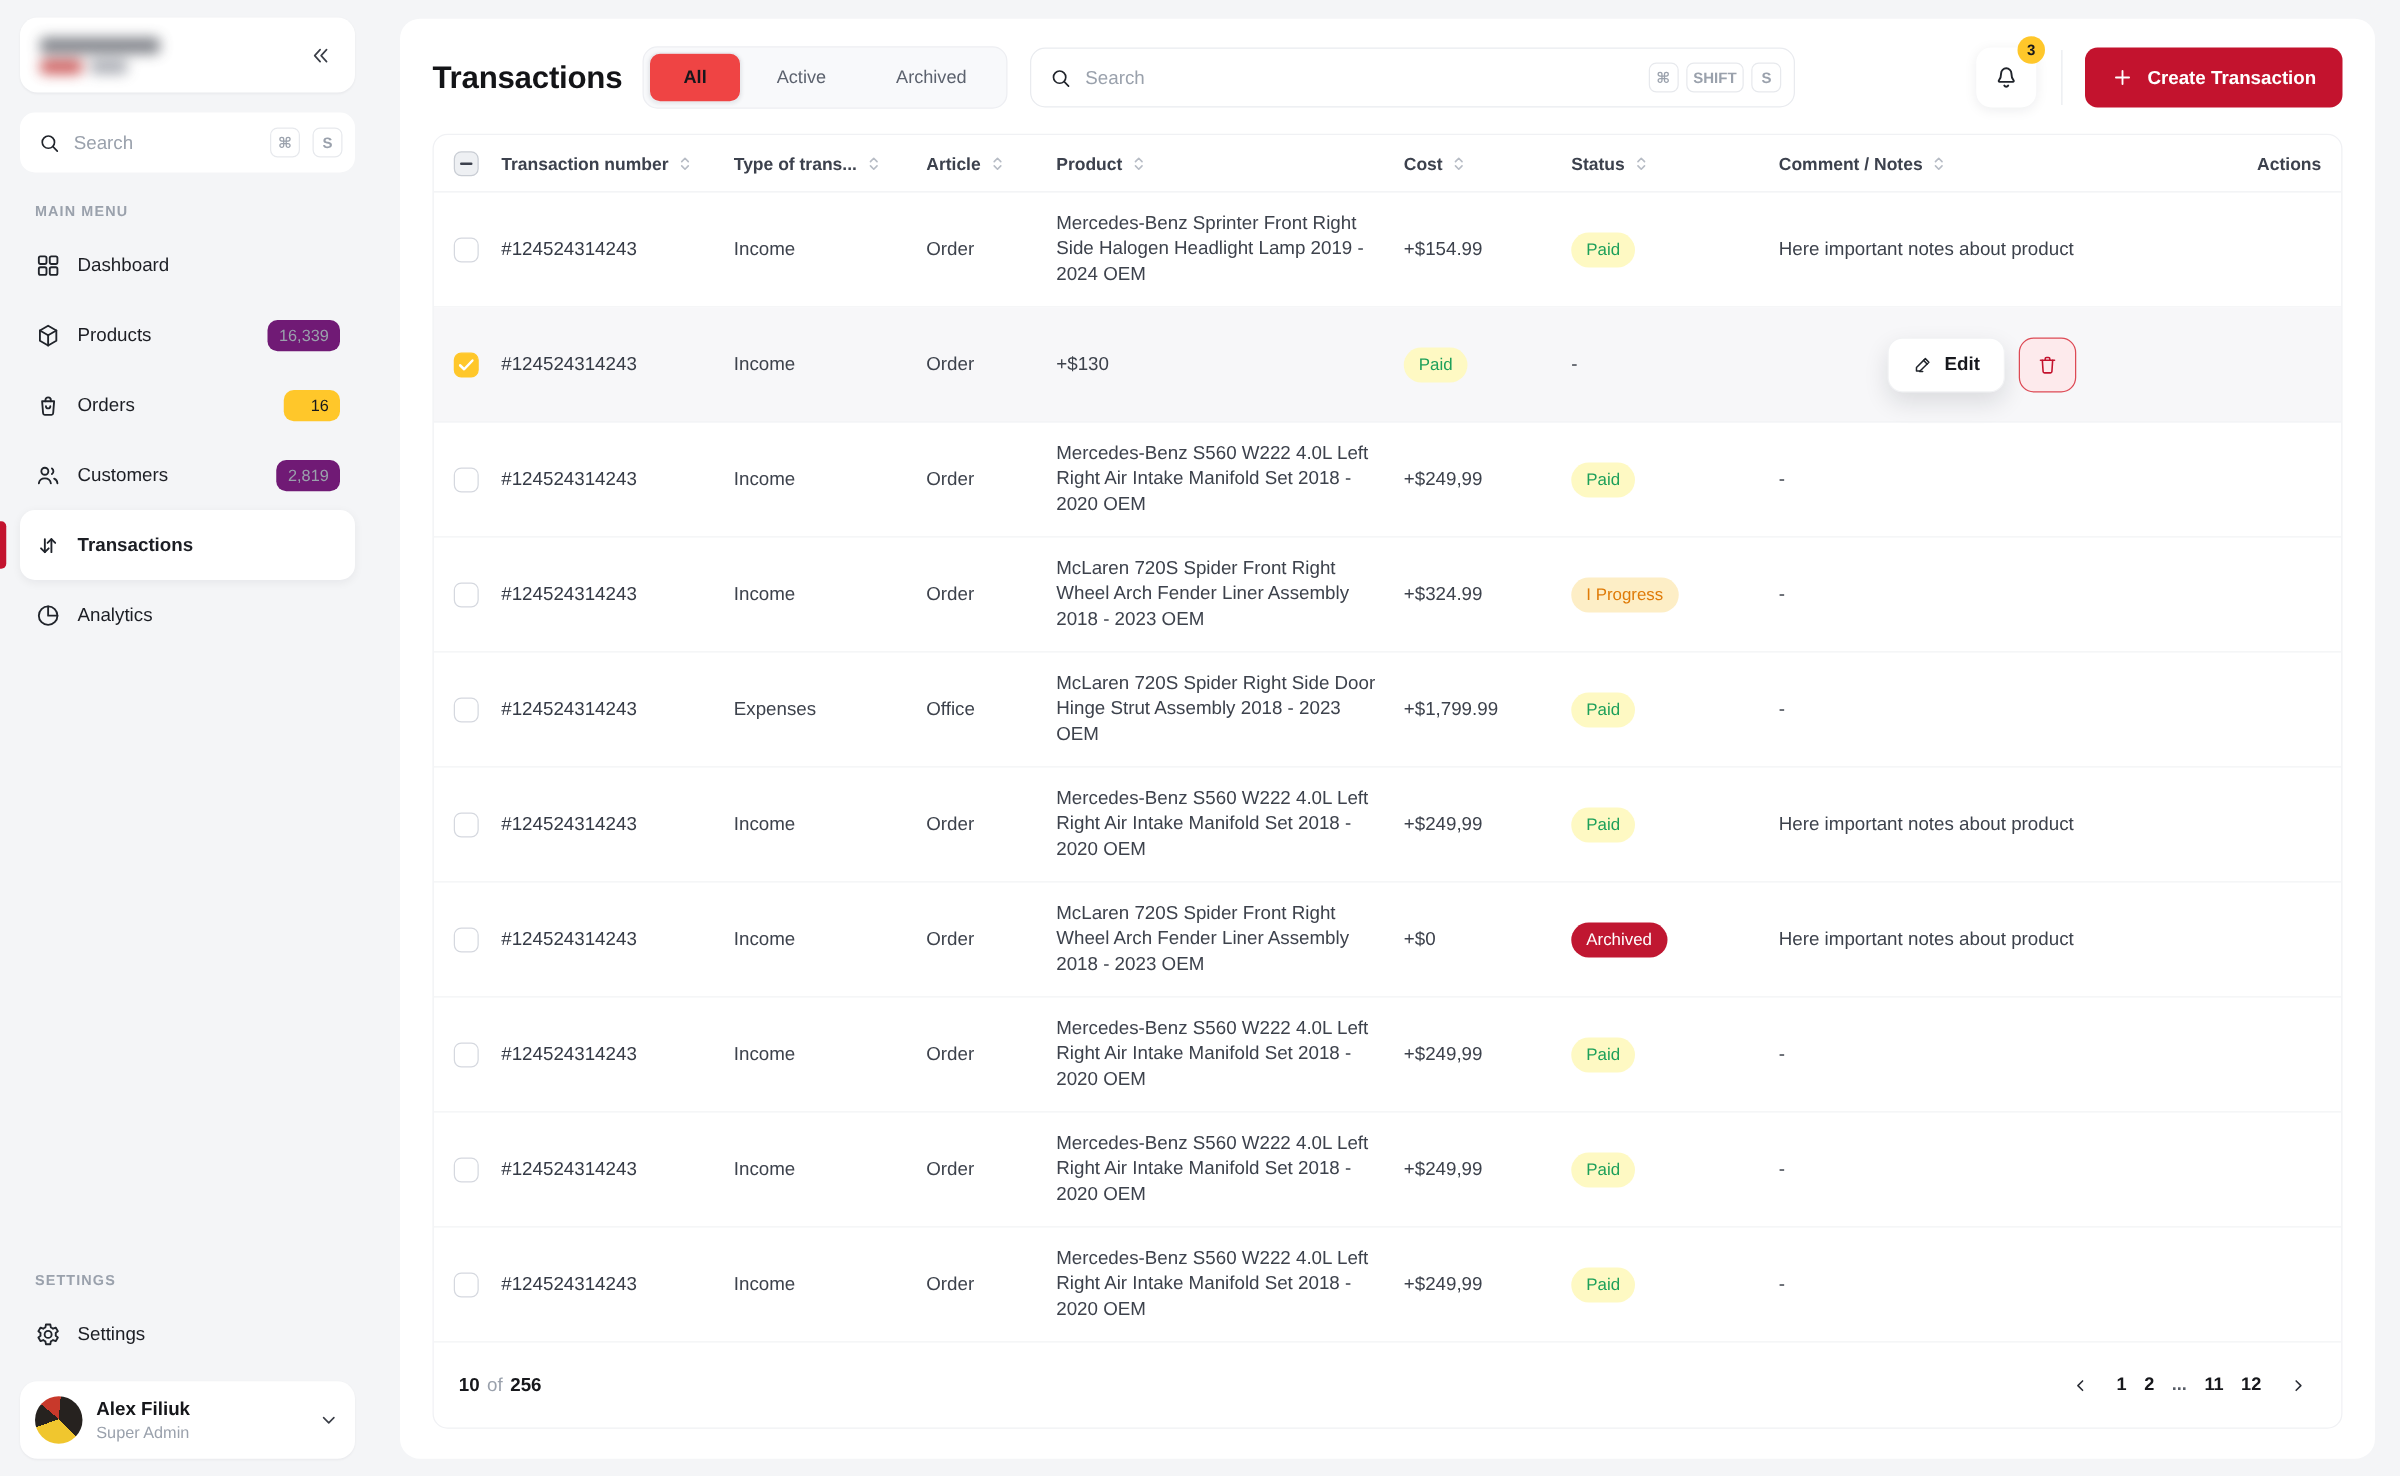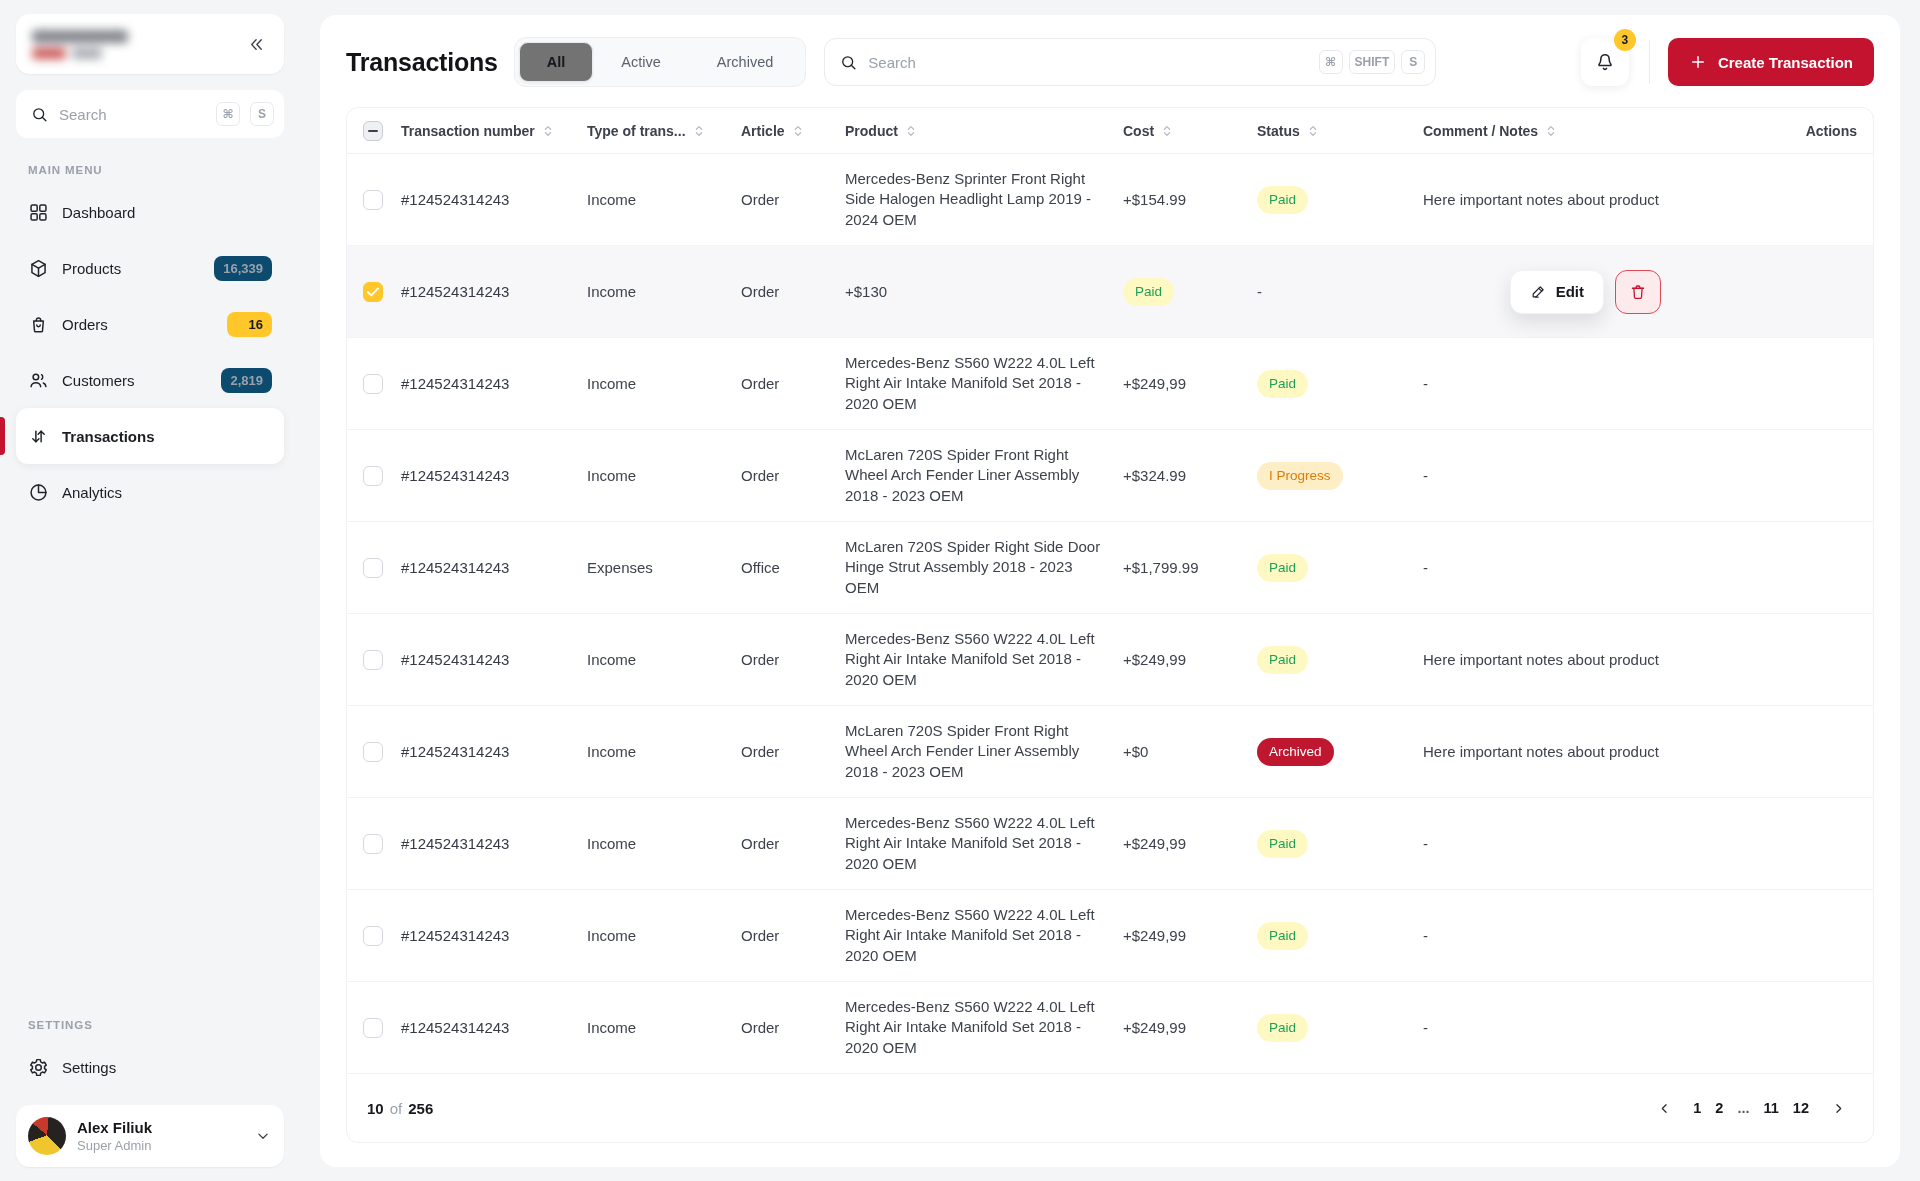--- a/index.html
+++ b/index.html
@@ -24,40 +24,40 @@
 
   .side-search { margin-top:16px; height:48px; background:#fff; border-radius:12px; display:flex; align-items:center; gap:10px; padding:0 10px 0 14px; }
   .side-search .ic { width:19px; height:19px; }
   .ph { color:#9aa1ac; font-size:15px; flex:1; }
   .key { min-width:24px; height:24px; border:1px solid #e7e9ed; border-radius:6px; display:flex; align-items:center; justify-content:center; font-size:12px; color:#9aa1ac; background:#fff; padding:0 5px; font-weight:600; }
 
   .menu-label { margin:26px 0 8px; padding:0 12px; font-size:11.5px; letter-spacing:.9px; color:#9aa1ac; font-weight:700; }
   .side-item { height:56px; border-radius:12px; display:flex; align-items:center; gap:13px; padding:0 12px; font-size:15px; color:#1c1e24; font-weight:500; position:relative; cursor:pointer; }
   .side-item.active { background:#fff; box-shadow:0 2px 8px rgba(16,24,40,.06); font-weight:600; }
   .active-bar { position:absolute; left:-16px; top:9px; width:5px; height:38px; background:#c3132e; border-radius:0 4px 4px 0; }
-  .badge-pill { margin-left:auto; height:25px; padding:0 9px; border-radius:8px; background:#0c4a6e; color:#9aa1ac; font-size:13px; display:flex; align-items:center; font-weight:700; }
-  .badge-pill.yellow { background:#ffc72a; color:#17181c; font-weight:700;padding-left:22px; }
+  .badge-pill { margin-left:auto; height:25px; padding:0 9px; border-radius:8px; background:#701a75; color:#9aa1ac; font-size:13px; display:flex; align-items:center; font-weight:400; }
+  .badge-pill.yellow { background:#ffc72a; color:#17181c; font-weight:400;padding-left:22px; }
   .spacer { flex:1; }
 
   .user-card { margin-top:10px; background:#fff; border-radius:14px; padding:12px; display:flex; align-items:center; gap:11px; box-shadow:0 1px 2px rgba(16,24,40,.05); cursor:pointer; }
   .avatar { width:38px; height:38px; border-radius:50%; flex:none;
     background: conic-gradient(from -50deg at 50% 48%, #c8392b 0 55deg, #26221f 55deg 185deg, #f0c62e 185deg 300deg, #26221f 300deg 360deg); }
   .user-meta { flex:1; min-width:0; }
   .user-name { font-size:15px; font-weight:700; color:#15161a; }
   .user-role { font-size:13px; color:#9aa1ac; margin-top:2px; }
   .user-card .ic { width:18px; height:18px; stroke:#3a3e47; }
 
   
   .main-card { flex:1; margin:15px 20px 14px 20px; background:#fff; border-radius:16px; padding:22px 26px 24px; display:flex; flex-direction:column; min-width:0; }
 
   .topbar { display:flex; align-items:center; }
   .page-title { font-size:25px; font-weight:700; color:#131417; letter-spacing:-.2px; }
   .tabs { display:flex; background:#f8f9fb; border:1px solid #edeef2; border-radius:12px; padding:4px; margin-left:16px; }
   .tab { height:40px; padding:0 27px; display:flex; align-items:center; font-size:14.5px; color:#5c626e; border-radius:9px; font-weight:500; border:1px solid transparent; background:transparent; cursor:pointer; font-family:inherit; }
-  .tab.active { background:#737373; color:#16171c; font-weight:600; border-color:#e9eaee; box-shadow:0 1px 3px rgba(16,24,40,.07); }
+  .tab.active { background:#ef4444; color:#16171c; font-weight:600; border-color:#e9eaee; box-shadow:0 1px 3px rgba(16,24,40,.07); }
 
   .search-box { width:612px; height:48px; border:1px solid #e9ebef; border-radius:12px; display:flex; align-items:center; gap:10px; padding:0 10px 0 14px; margin-left:18px; margin-right:auto; }
   .search-box .ic { width:19px; height:19px; }
   .keys { display:flex; gap:6px; }
 
   .bell-wrap { position:relative; margin-right:2px; }
   .bell-btn { width:48px; height:48px; border-radius:12px; background:#fff; border:none; box-shadow:0 2px 10px rgba(16,24,40,.08); display:flex; align-items:center; justify-content:center; cursor:pointer; }
   .bell-btn .ic { width:22px; height:22px; }
   .notif-badge { position:absolute; top:-9px; right:-7px; min-width:22px; height:22px; border-radius:50%; background:#ffc72a; color:#17181c; font-size:12px; font-weight:700; display:flex; align-items:center; justify-content:center; }
   .vdiv { width:1px; height:44px; background:#e9ebef; margin:0 18px; }

